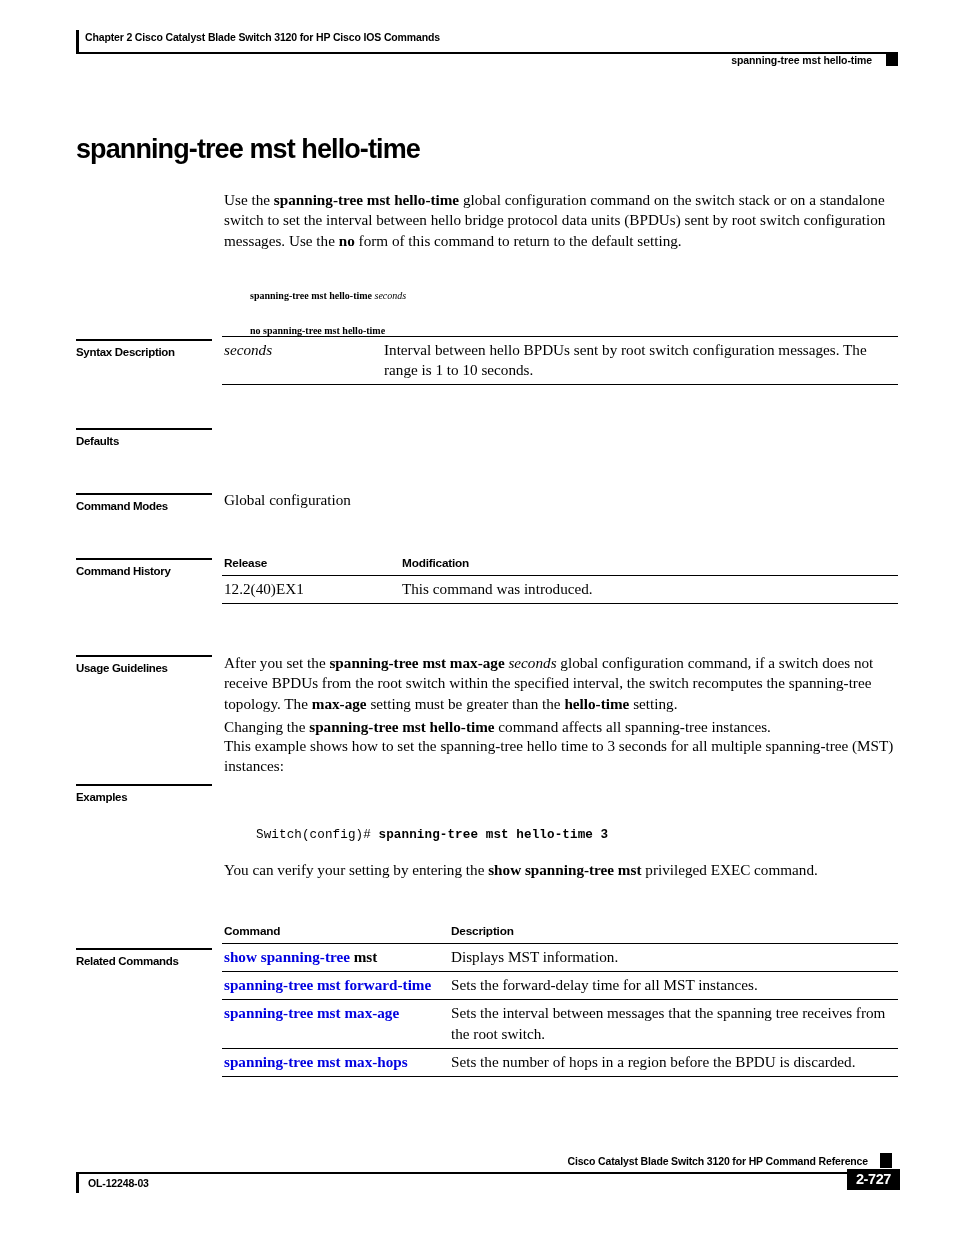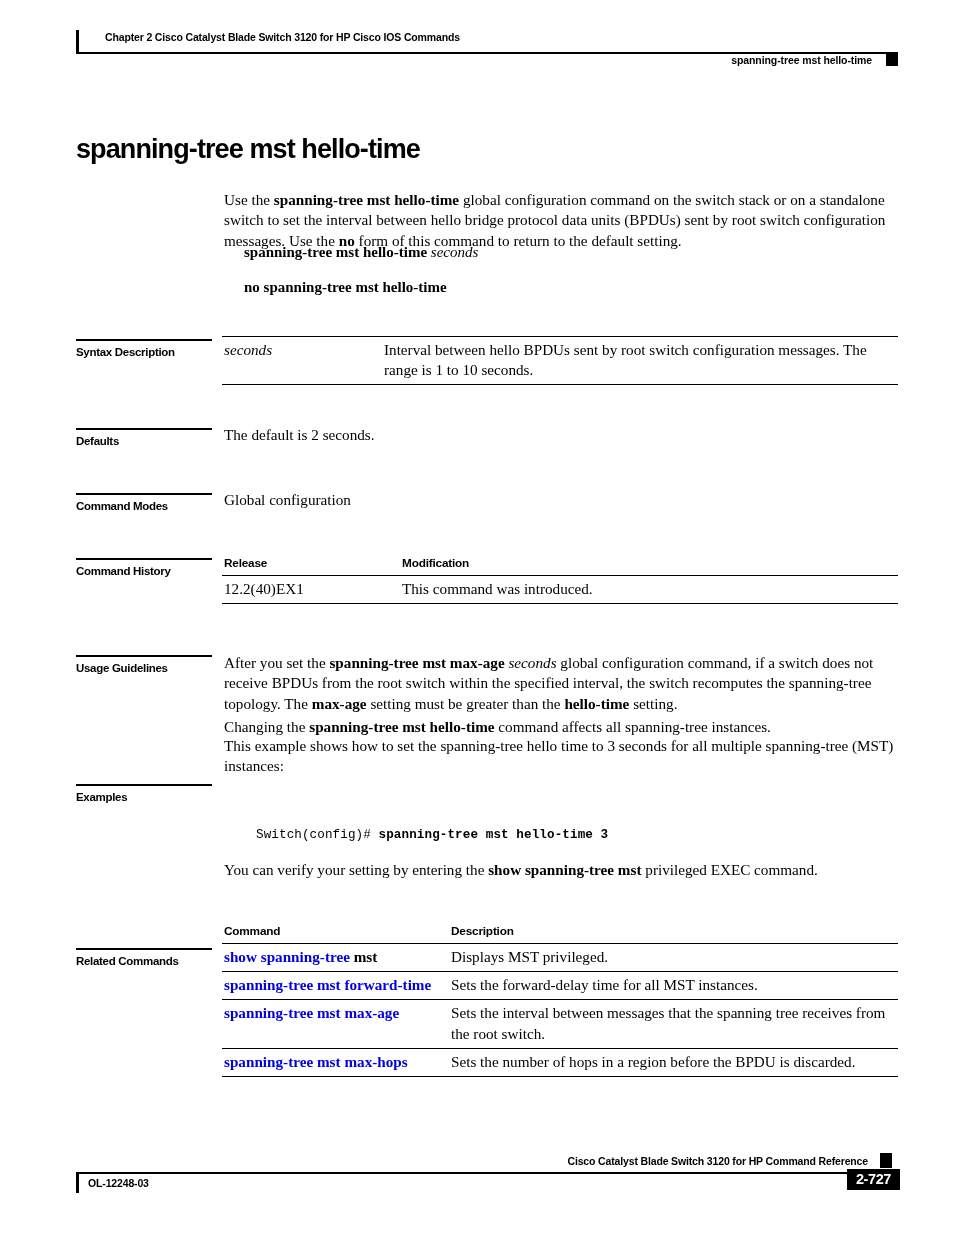--- a/index.html
+++ b/index.html
@@ -34,21 +34,21 @@
   }
   .hdr-tick {
     position: absolute;
     left: 0; top: 0;
     width: 3px;
     height: 23px;
     background: #000;
   }
   .hdr-chapter {
     position: absolute;
-    left: 29px;
+    left: 9px;
     top: 1px;
     font-family: "Liberation Sans", sans-serif;
     font-weight: bold;
     font-size: 10.5px;
     letter-spacing: -0.15px;
     white-space: nowrap;
   }
   .hdr-rule {
     position: absolute;
     left: 0;
@@ -110,25 +110,26 @@
   .para {
     font-size: 15.2px;
     line-height: 20.4px;
     text-align: left;
   }
   b, .b { font-weight: bold; }
   i, .i { font-style: italic; }
 
   .indent-cmd {
     position: absolute;
-    left: 244px;
-    font-size: 15px;
+    left: 250px;
+    font-size: 10px;
     font-weight: bold;
     line-height: 20px;
     white-space: nowrap;
+    margin-top: 44px;
   }
   .indent-cmd .arg {
     font-weight: normal;
     font-style: italic;
   }
 
   
   .tbl {
     position: absolute;
     left: 222px;
@@ -273,21 +274,20 @@
       <tr class="last">
         <td class="topline" style="width:152px;">
           <i>seconds</i>
         </td>
         <td class="topline">Interval between hello BPDUs sent by root switch configuration messages. The range is 1 to 10 seconds.</td>
       </tr>
     </tbody>
   </table>
 
   <div class="section-label" style="top:428px;">Defaults</div>
-  <div class="body-col para" style="top:425px;">The default is 2 seconds.</div>
 
   <div class="section-label" style="top:493px;">Command Modes</div>
   <div class="body-col para" style="top:490px;">Global configuration</div>
 
   <div class="section-label" style="top:558px;">Command History</div>
 
   <table class="tbl" style="top:554px;">
     <thead>
       <tr class="hdrow">
         <th style="width:170px;">Release</th>
@@ -332,21 +332,21 @@
       <tr class="hdrow">
         <th style="width:219px;">Command</th>
         <th>Description</th>
       </tr>
     </thead>
     <tbody>
       <tr>
         <td>
           <span class="cmdlink">show spanning-tree</span><span class="plain" style="font-weight:bold;"> mst</span>
         </td>
-        <td>Displays MST privileged.</td>
+        <td>Displays MST information.</td>
       </tr>
       <tr>
         <td>
           <span class="cmdlink">spanning-tree mst forward-time</span>
         </td>
         <td>Sets the forward-delay time for all MST instances.</td>
       </tr>
       <tr>
         <td>
           <span class="cmdlink">spanning-tree mst max-age</span>

